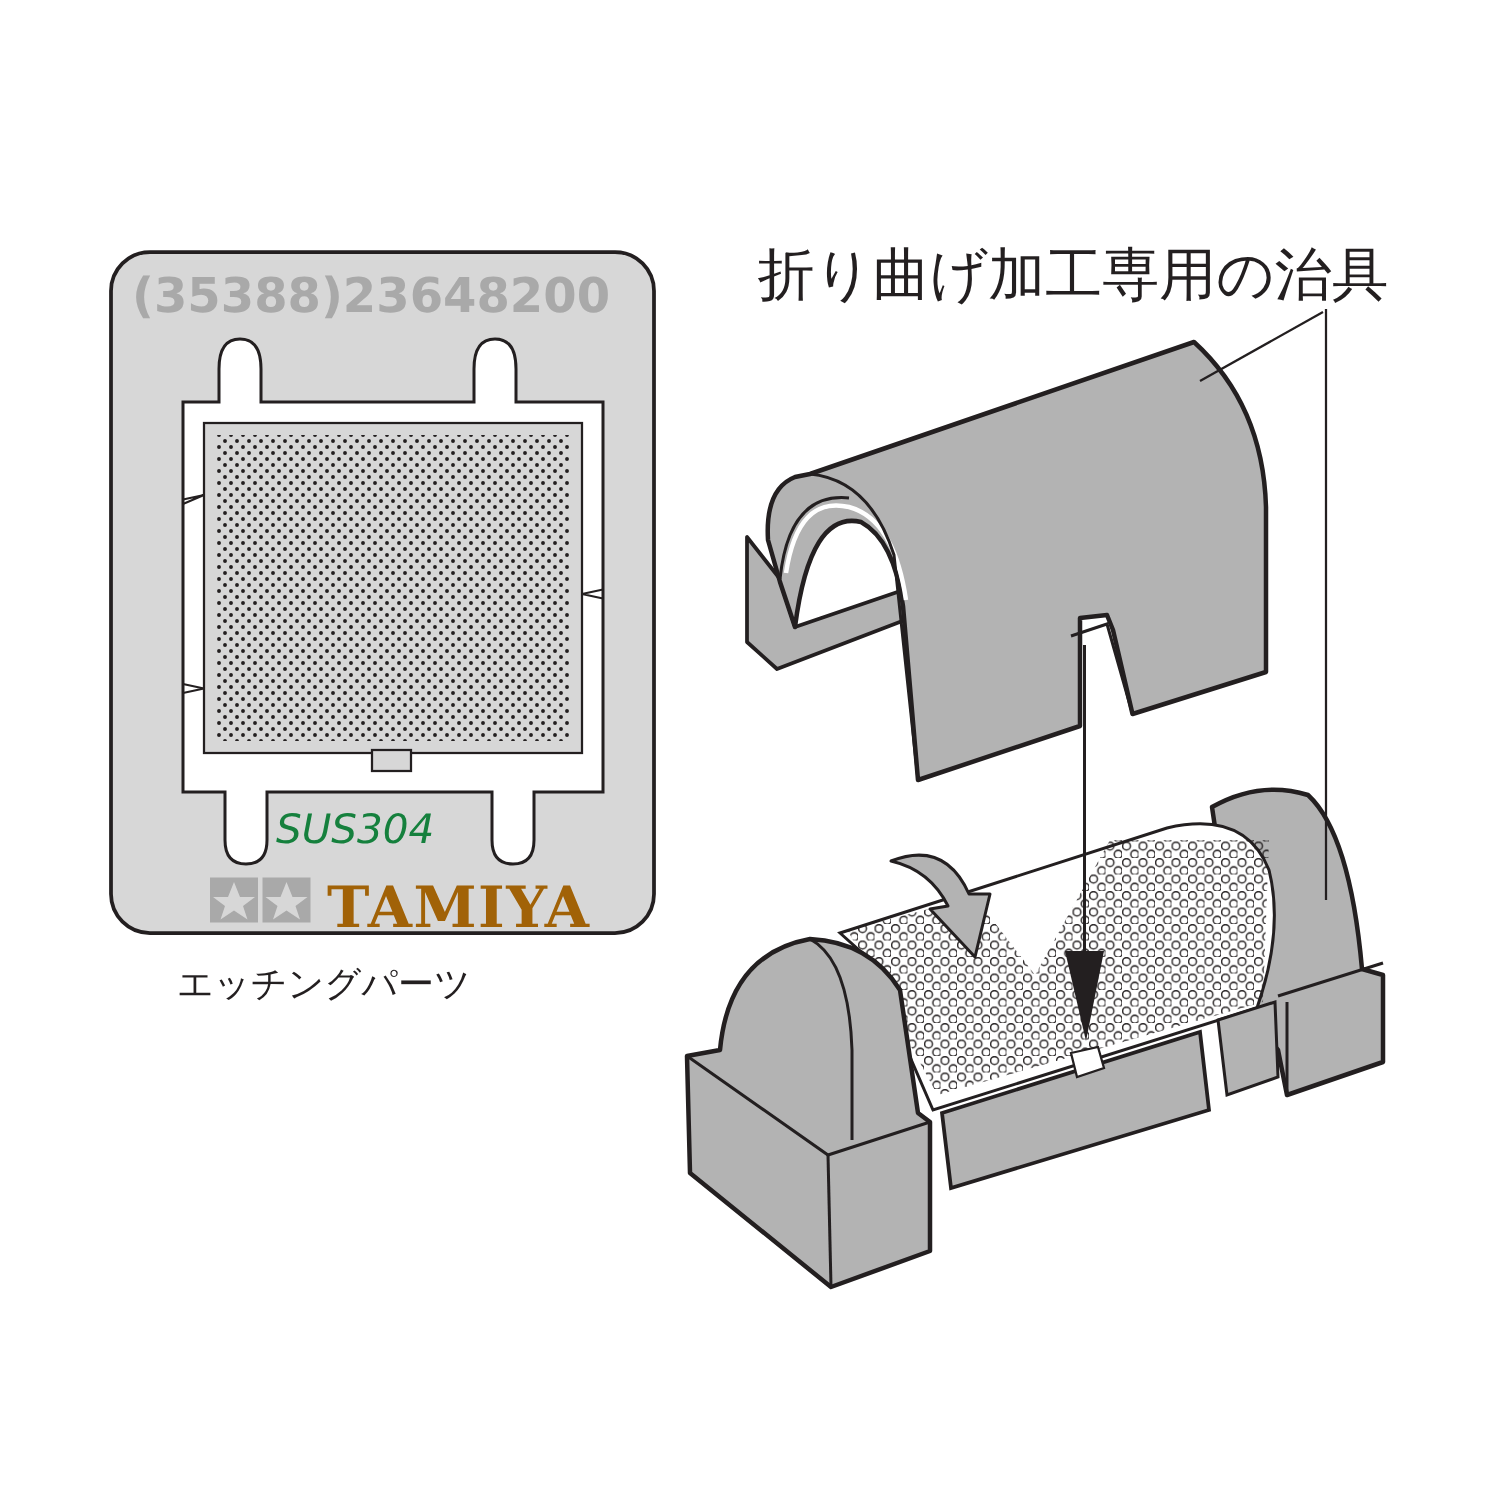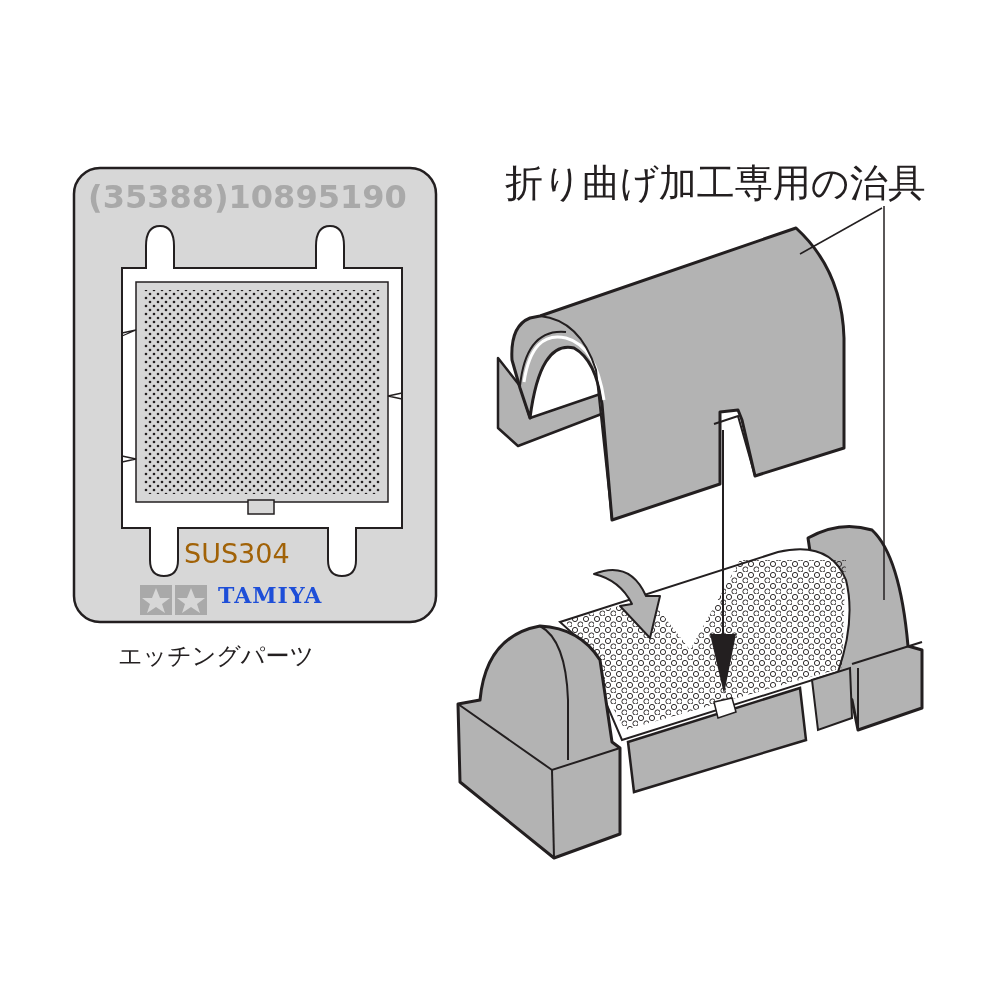--- a/index.html
+++ b/index.html
@@ -1,23 +1,23 @@
 <!DOCTYPE html>
 <html><head>
 <meta charset="utf-8">
 <style>
   html, body { margin: 0; padding: 0; background: #ffffff; }
   body { width: 1000px; height: 1000px; position: relative; overflow: hidden;
          font-family: "DejaVu Sans", sans-serif; }
   .abs { position: absolute; }
   .fret-code { left: 88px; top: 178px; width: 340px; font-size: 32px; font-weight: bold;
                color: #a9a9a9; letter-spacing: 0px; font-family: "DejaVu Sans", sans-serif; }
-  .material { left: 184px; top: 538px; font-size: 27px; color: #a16207;
-              font-family: "DejaVu Sans", sans-serif; }
-  .brand { left: 218px; top: 582px; font-size: 22px; font-weight: bold; color: #1d4ed8;
+  .material { left: 184px; top: 538px; font-size: 27px; color: #15803d;
+              font-family: "DejaVu Sans", sans-serif; font-style: italic; }
+  .brand { left: 218px; top: 582px; font-size: 38px; font-weight: bold; color: #a16207;
            font-family: "DejaVu Serif", serif; letter-spacing: 1px; }
   .label-left { left: 118px; top: 640px; font-size: 24px; color: #231f20; }
   .label-right { left: 505px; top: 158px; font-size: 38px; color: #231f20; }
   svg { position: absolute; left: 0; top: 0; }
 </style>
 </head>
 <body>
 
 <svg width="1000" height="1000" viewBox="0 0 1000 1000">
   <defs>
@@ -95,17 +95,17 @@
     <line x1="723" y1="430" x2="723" y2="642" stroke="#231f20" stroke-width="2"></line>
     <polygon points="710,634 736,634 724,694" fill="#231f20"></polygon>
   </g>
 
   <g>
     <line x1="800" y1="254" x2="882" y2="208" stroke="#231f20" stroke-width="1.5"></line>
     <line x1="884" y1="206" x2="884" y2="600" stroke="#231f20" stroke-width="1.5"></line>
   </g>
 </svg>
 
-<div class="abs fret-code">(35388)10895190</div>
+<div class="abs fret-code">(35388)23648200</div>
 <div class="abs material">SUS304</div>
 <div class="abs brand">TAMIYA</div>
 <div class="abs label-left">エッチングパーツ</div>
 <div class="abs label-right">折り曲げ加工専用の治具</div>
 
 </body></html>

